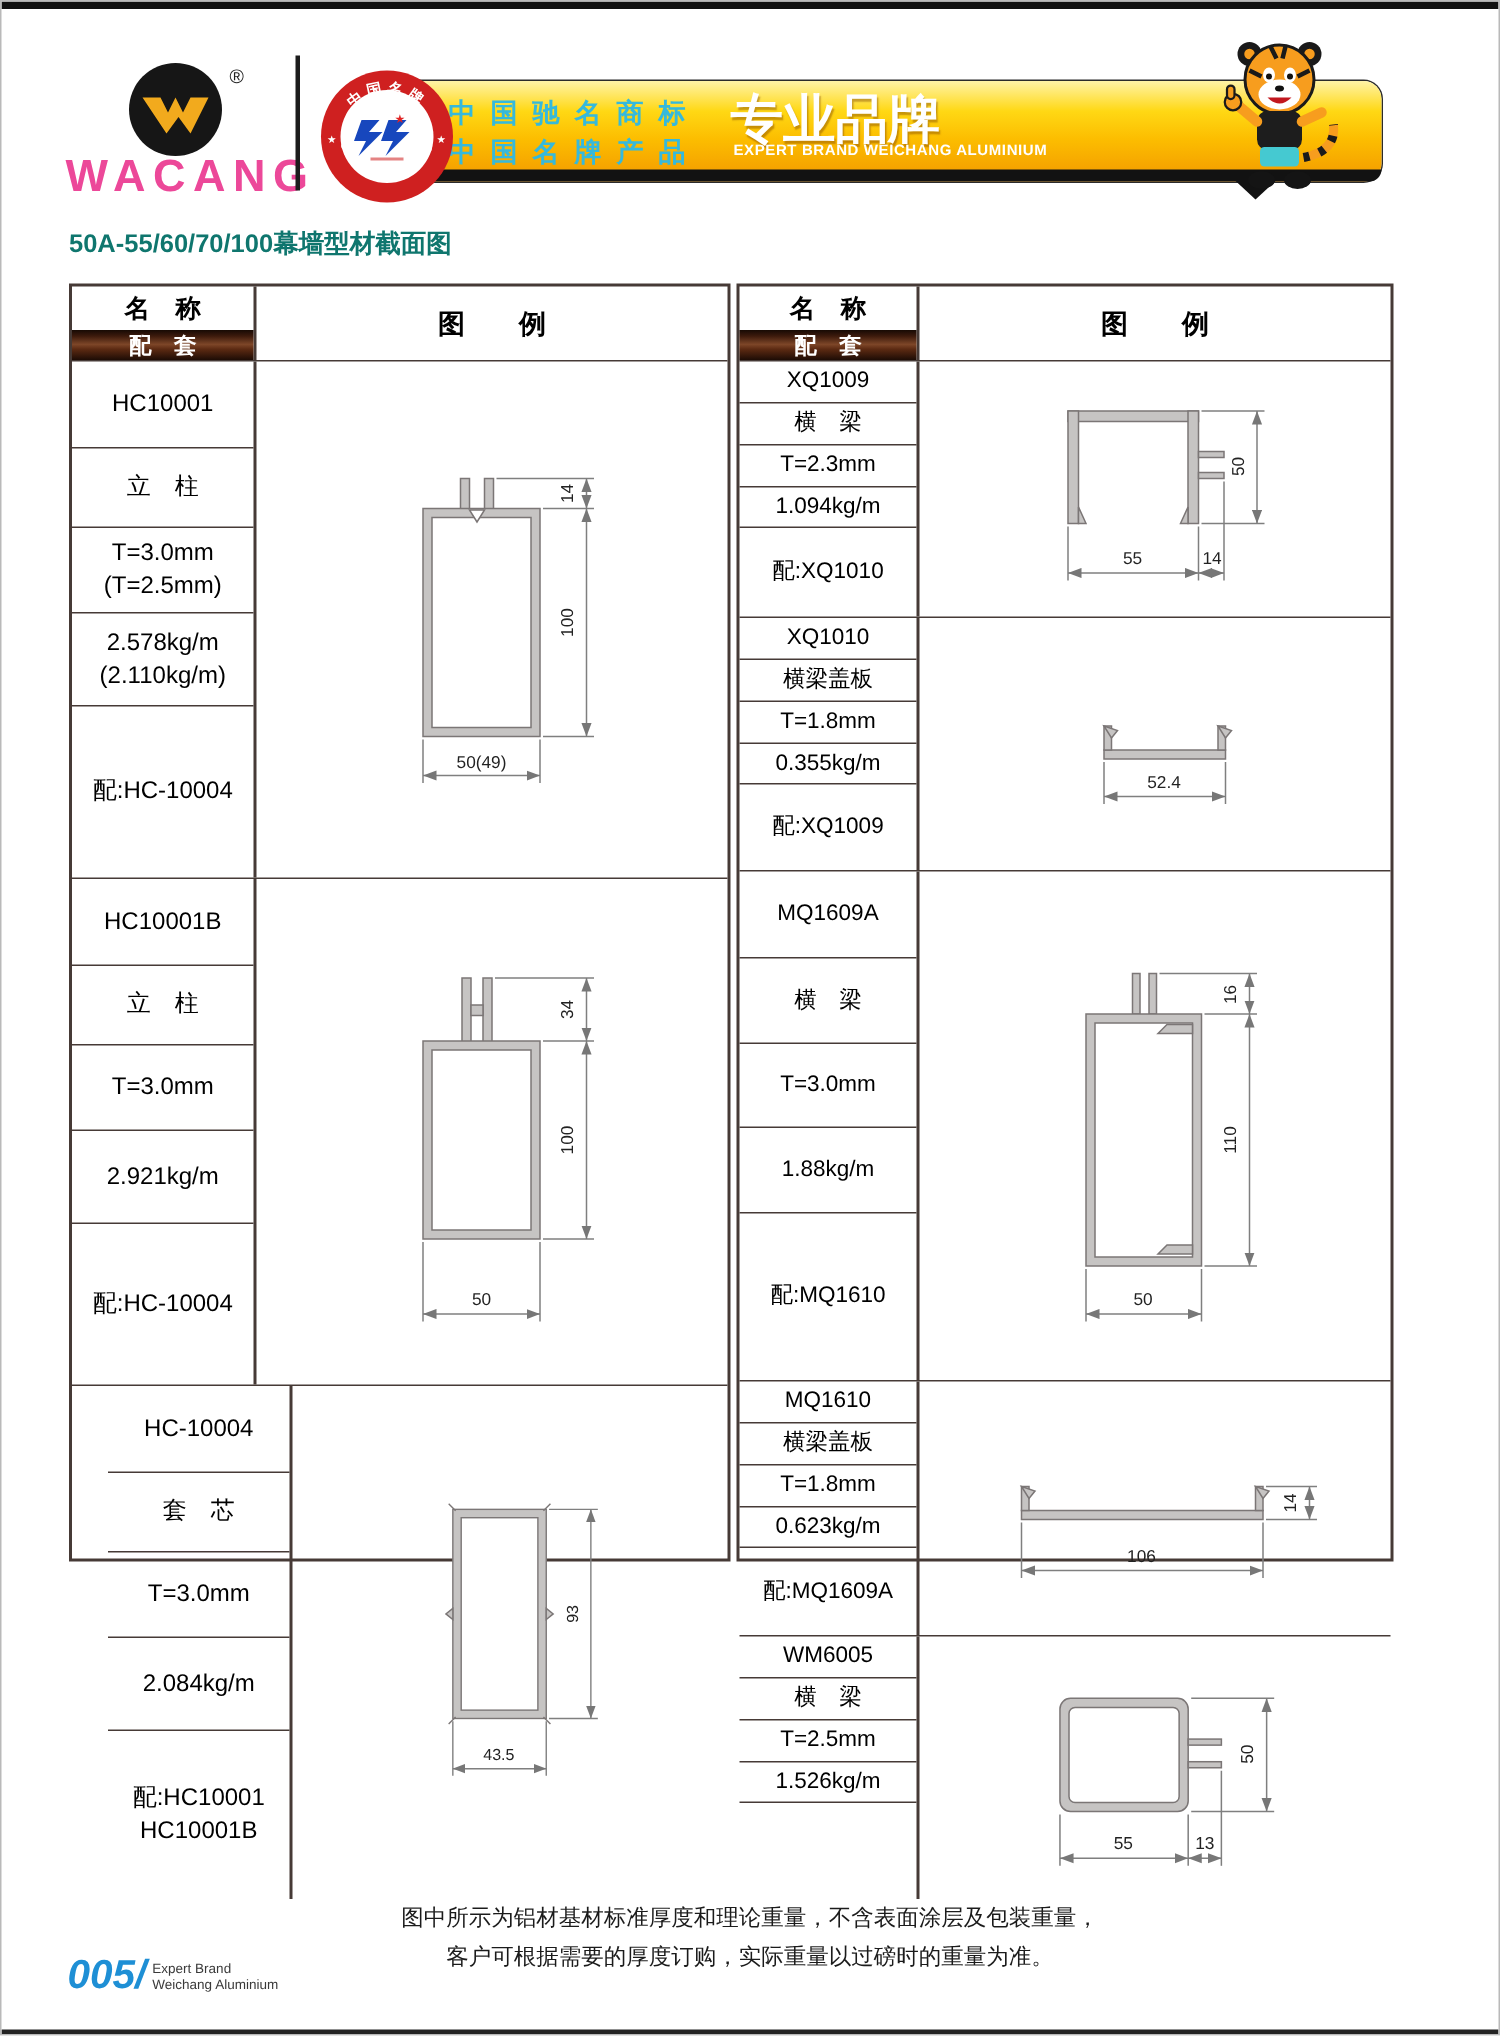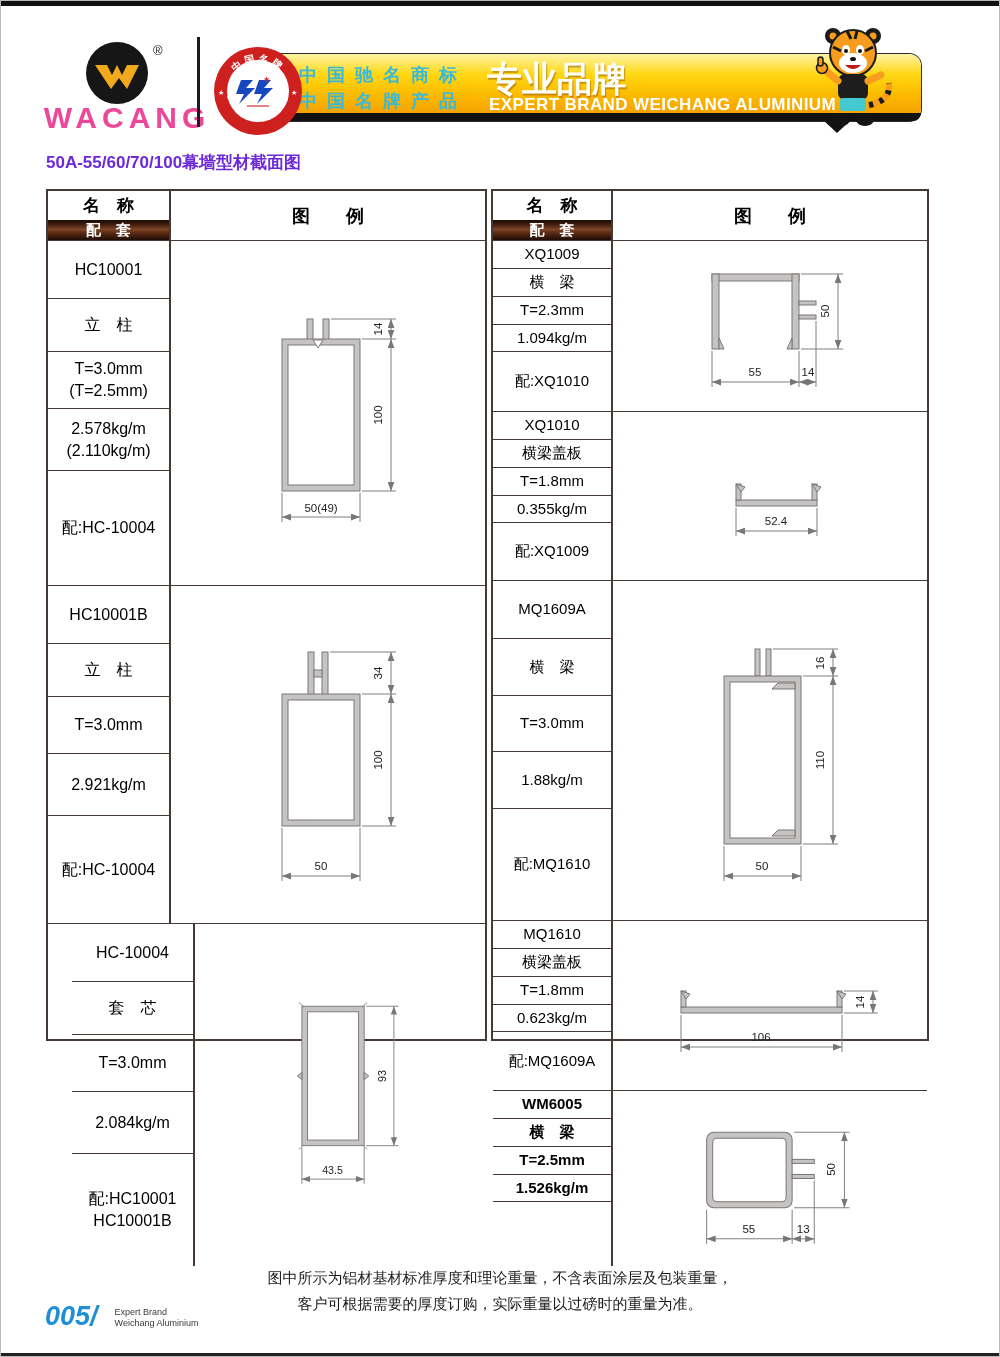--- a/index.html
+++ b/index.html
@@ -21,26 +21,26 @@
      border-radius:0 0 12px 12px;}
   .banner-tail{position:absolute;left:570px;top:66px;width:0;height:0;
      border-left:14px solid transparent;border-right:14px solid transparent;
      border-top:13px solid #121212;}
   .cyan-lines{position:absolute;left:46px;top:8px;color:#35b9dc;font-weight:bold;
      font-size:18px;letter-spacing:10px;line-height:26px;white-space:nowrap;}
   .brand-cn{position:absolute;left:234px;top:2px;display:flex;gap:28px;color:#fff;
      font-weight:bold;font-size:35px;white-space:nowrap;
      text-shadow:1px 2px 1px rgba(130,70,0,.45);}
   .brand-en{position:absolute;left:236px;top:41px;color:#fff;font-weight:bold;
-     font-size:17px;letter-spacing:.4px;white-space:nowrap;}
+     font-size:10px;letter-spacing:.4px;white-space:nowrap;}
   .badge{position:absolute;left:212px;top:45px;width:90px;height:90px;}
   .tiger{position:absolute;left:806px;top:22px;width:96px;height:106px;}
 
   
-  .page-title{position:absolute;left:45px;top:150px;font-size:17px;font-weight:bold;color:#6d28d9;}
+  .page-title{position:absolute;left:45px;top:150px;font-size:17px;font-weight:bold;color:#0f766e;}
 
   
   .ptable{position:absolute;top:188px;height:852px;border:2px solid #463a36;
      display:flex;flex-direction:column;box-sizing:border-box;background:#fff;}
   .t-header{display:flex;flex:none;height:49px;border-bottom:1px solid #463a36;}
   .t-name-head{display:flex;flex-direction:column;flex:none;border-right:2px solid #463a36;box-sizing:border-box;}
   .nh-top{height:29px;display:flex;align-items:center;justify-content:center;
      font-weight:bold;font-size:17px;color:#000;}
   .nh-band{flex:1;display:flex;align-items:center;justify-content:center;color:#fff;
      font-weight:bold;font-size:15px;
@@ -76,21 +76,21 @@
   .wall{fill:#c6c4c3;stroke:#7b7676;stroke-width:1;}
   .hollow{fill:#ffffff;stroke:#7b7676;stroke-width:1;}
   .dim{stroke:#7f7f7f;stroke-width:1;fill:none;}
   .tick{stroke:#7b7676;stroke-width:1;}
 
   
   .note{position:absolute;left:0;width:100%;text-align:center;font-size:15px;color:#1b1b1b;}
   .note1{top:1268px;} .note2{top:1294px;}
   .pageno{position:absolute;left:44px;top:1302px;display:flex;align-items:flex-start;}
   .pageno .num{color:#1e8fd5;font-size:27px;font-weight:bold;font-style:italic;line-height:26px;}
-  .pageno .lbl{font-size:9px;color:#3a3a3a;margin-left:17px;line-height:11px;padding-top:4px;}
+  .pageno .lbl{font-size:9px;color:#3a3a3a;margin-left:4px;line-height:11px;padding-top:4px;}
 </style>
 </head>
 <body>
 
 <div class="page">
   <div class="topbar"></div>
 
   <div class="logo-wrap">
     <svg viewBox="0 0 120 100">
       <circle cx="36" cy="34" r="31" fill="#161616"></circle>
@@ -419,21 +419,21 @@
           <text class="dlabel" x="147" y="120" text-anchor="middle">106</text>
           <line class="dim" x1="230" y1="70" x2="264" y2="70"></line>
           <line class="dim" x1="230" y1="92" x2="264" y2="92"></line>
           <line class="dim" x1="259" y1="70" x2="259" y2="92" marker-start="url(#m7)" marker-end="url(#m7)"></line>
           <text class="dlabel" transform="rotate(-90 250 81)" x="250" y="81" text-anchor="middle">14</text>
         </svg>
       </div>
     </div>
 
     <div class="t-block b-small" style="height:175px;">
-      <div class="t-names" style="width:120px;font-weight:bold;">
+      <div class="t-names" style="width:120px;">
         <div class="cell">WM6005</div>
         <div class="cell">横　梁</div>
         <div class="cell">T=2.5mm</div>
         <div class="cell">1.526kg/m</div>
         <div class="cell"></div>
       </div>
       <div class="t-diagram">
         <svg viewBox="0 0 312 174" preserveAspectRatio="xMidYMid meet">
           <defs>
               <marker id="m8" viewBox="0 0 8 6" markerWidth="9" markerHeight="7" refX="8" refY="3" orient="auto-start-reverse" markerUnits="userSpaceOnUse">

